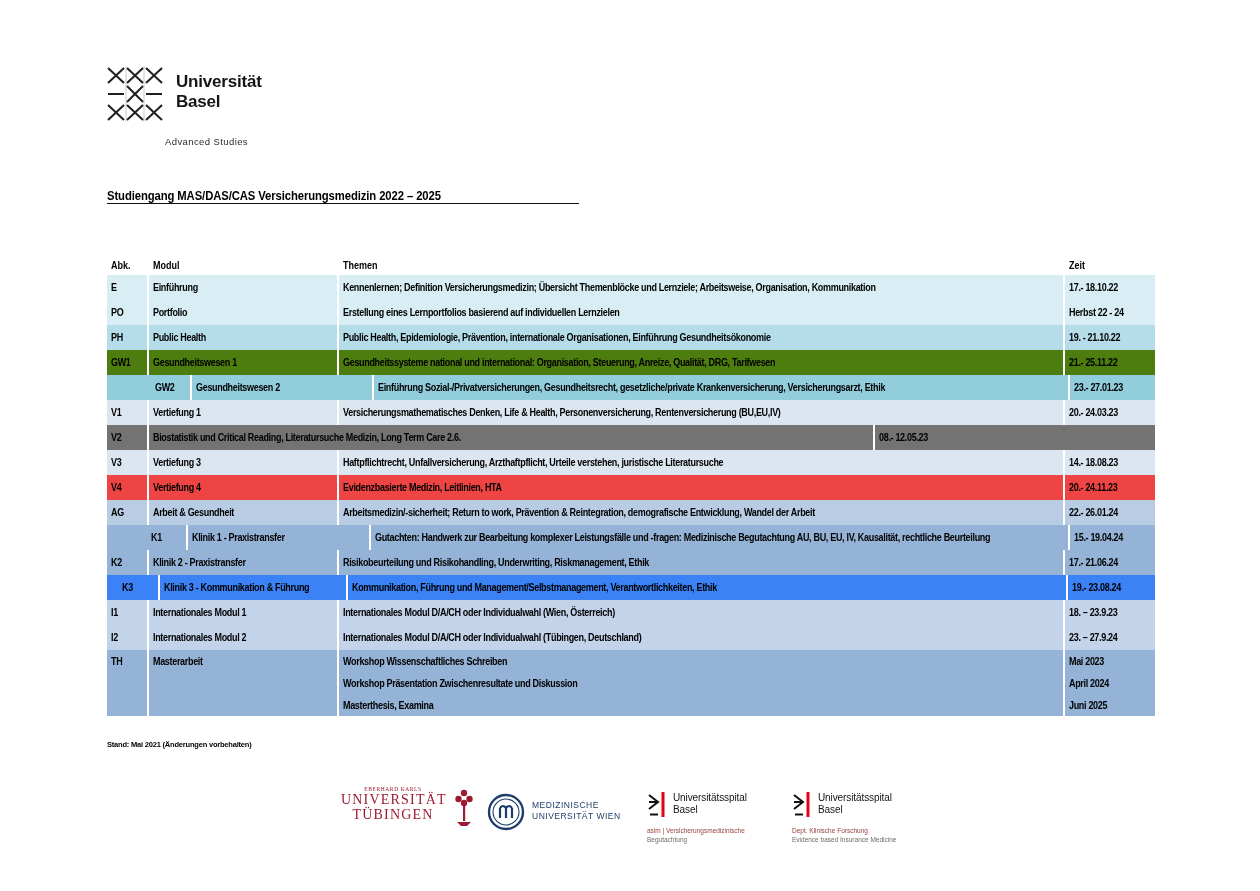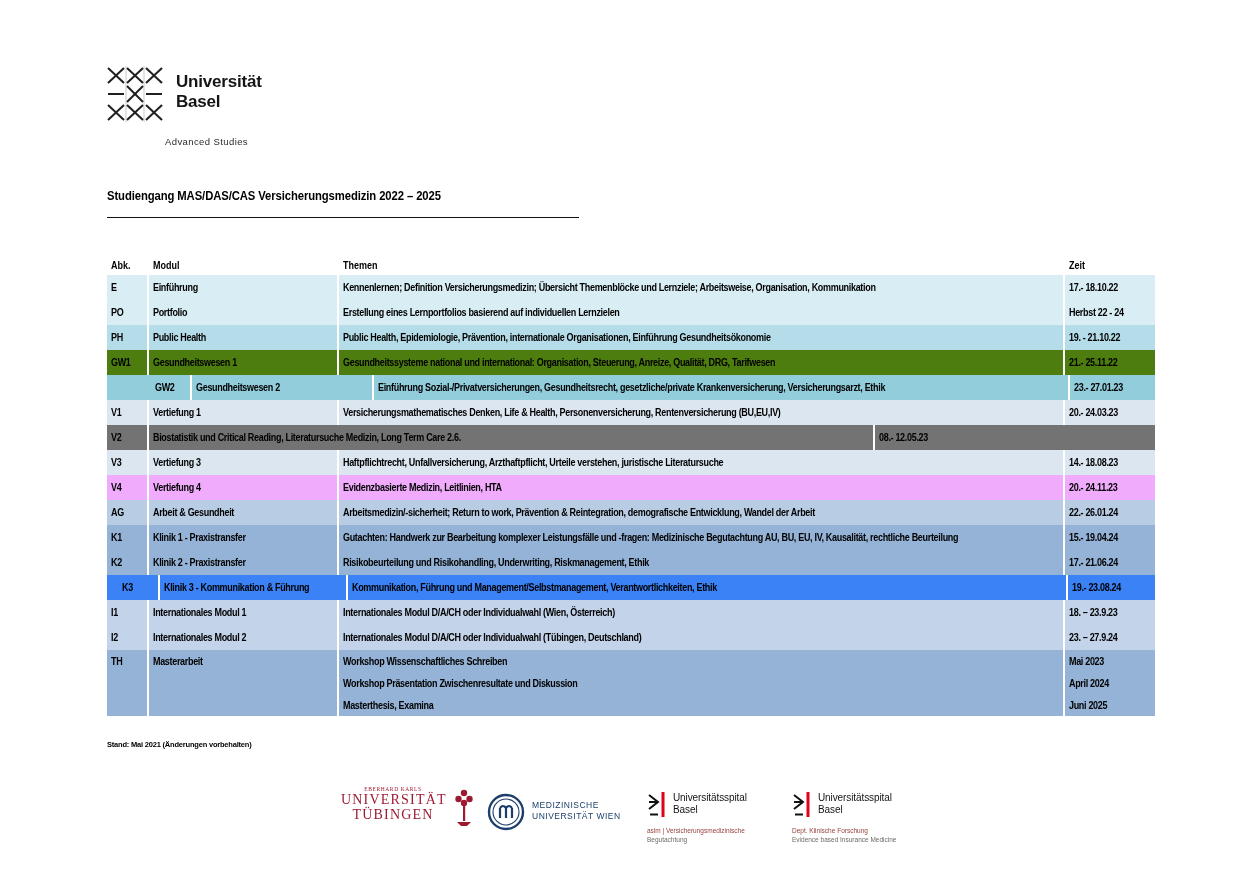--- a/index.html
+++ b/index.html
@@ -6,21 +6,21 @@
   .page{position:relative;width:1260px;height:891px;background:#ffffff;overflow:hidden;
         font-family:"Liberation Sans",sans-serif;color:#000;}
   .abs{position:absolute;}
 
   
   .uni-logo{left:107px;top:66px;display:flex;align-items:flex-start;}
   .uni-name{margin-left:13px;margin-top:6px;font-weight:700;font-size:17px;line-height:20px;letter-spacing:-0.2px;color:#151515;}
   .adv{left:165px;top:136px;font-size:9.5px;color:#2b2b2b;letter-spacing:0.4px;}
 
   
-  .title{left:107px;top:189px;width:472px;border-bottom:1.6px solid #111;padding-bottom:14px;
+  .title{left:107px;top:189px;width:472px;border-bottom:1.6px solid #111;padding-bottom:0;
          font-weight:700;font-size:12px;letter-spacing:-0.1px;white-space:nowrap;}
   .title>span{display:inline-block;transform:scaleX(0.94);transform-origin:0 50%;}
 
   
   .table{left:107px;top:256px;width:1048px;}
   .thead{display:flex;height:19px;font-weight:700;font-size:10px;}
   .row{display:flex;height:25px;font-weight:700;font-size:10px;letter-spacing:-0.35px;}
   .row.sub{height:22px;}
   .c{display:flex;align-items:center;box-sizing:border-box;padding-left:4px;white-space:nowrap;overflow:hidden;}
   .c>span{display:inline-block;transform:scaleX(0.9);transform-origin:0 50%;}
@@ -209,21 +209,21 @@
       <div class="c c2">
             <span>Vertiefung 3</span>
           </div>
       <div class="c c3">
             <span>Haftpflichtrecht, Unfallversicherung, Arzthaftpflicht, Urteile verstehen, juristische Literatursuche</span>
           </div>
       <div class="c c4">
             <span>14.- 18.08.23</span>
           </div>
     </div>
-        <div class="row" style="background: #f0abfc;">
+        <div class="row" style="background: #ef4444;">
       <div class="c c1">
             <span>V4</span>
           </div>
       <div class="c c2">
             <span>Vertiefung 4</span>
           </div>
       <div class="c c3">
             <span>Evidenzbasierte Medizin, Leitlinien, HTA</span>
           </div>
       <div class="c c4">
@@ -237,21 +237,21 @@
       <div class="c c2">
             <span>Arbeit &amp; Gesundheit</span>
           </div>
       <div class="c c3">
             <span>Arbeitsmedizin/-sicherheit; Return to work, Prävention &amp; Reintegration, demografische Entwicklung, Wandel der Arbeit</span>
           </div>
       <div class="c c4">
             <span>22.- 26.01.24</span>
           </div>
     </div>
-        <div class="row" style="background: rgb(149, 179, 215);">
+        <div class="row" style="background: rgb(149, 179, 215); padding-left: 40px;">
       <div class="c c1">
             <span>K1</span>
           </div>
       <div class="c c2">
             <span>Klinik 1  - Praxistransfer</span>
           </div>
       <div class="c c3">
             <span>Gutachten: Handwerk zur Bearbeitung komplexer Leistungsfälle und -fragen: Medizinische Begutachtung AU, BU, EU, IV, Kausalität, rechtliche Beurteilung</span>
           </div>
       <div class="c c4">

